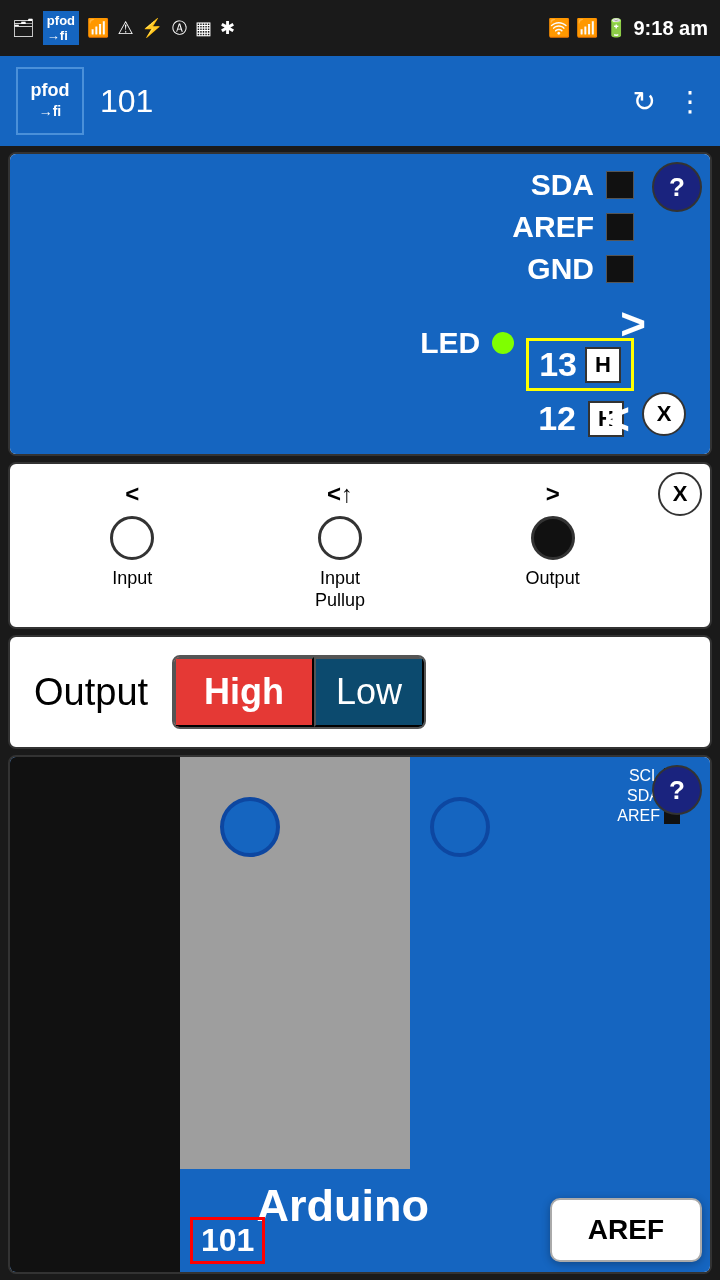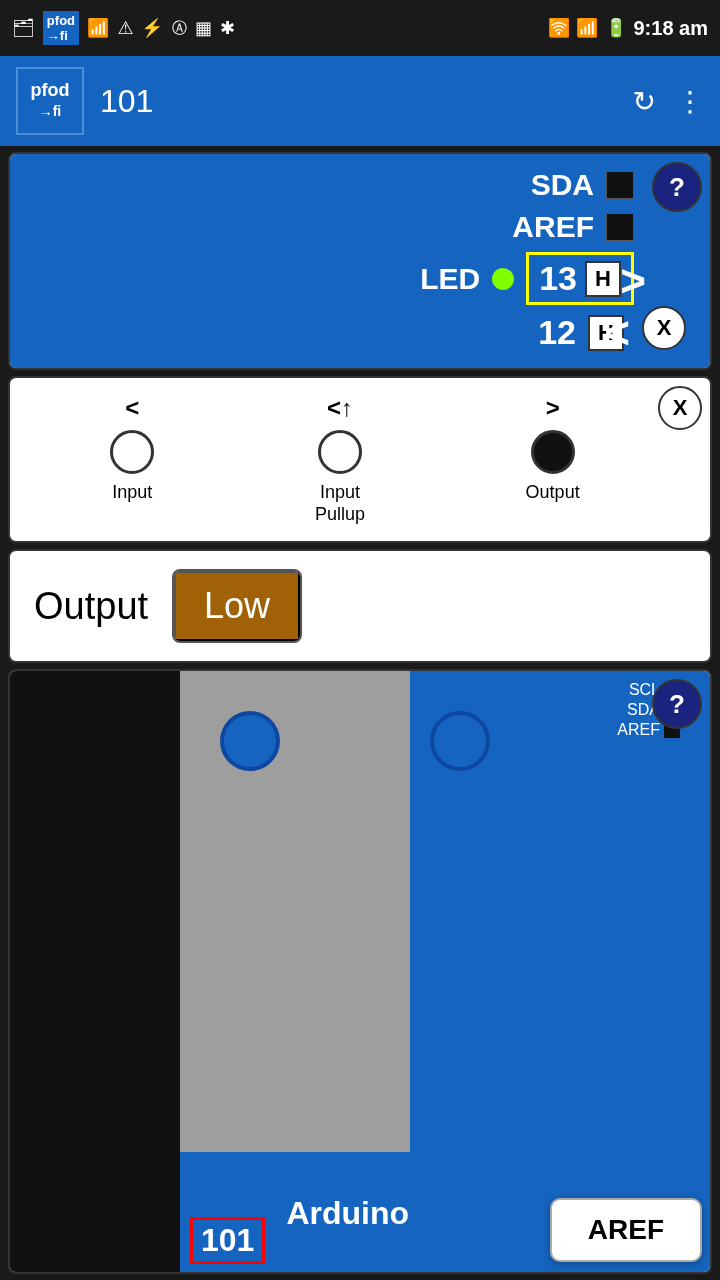--- a/index.html
+++ b/index.html
@@ -166,20 +166,21 @@
       background: #7fff00;
       border-radius: 50%;
       margin-right: 12px;
     }
     .pin-number-box {
       border: 3px solid #ffff00;
       padding: 4px 10px;
       display: flex;
       align-items: center;
       gap: 8px;
+      margin-top: 44px;
     }
     .pin-num {
       color: white;
       font-size: 34px;
       font-weight: bold;
     }
     .pin-h-badge {
       width: 36px;
       height: 36px;
       background: white;
@@ -314,25 +315,25 @@
     }
     .toggle-high {
       background: #e53935;
       color: white;
       font-size: 36px;
       font-weight: bold;
       padding: 12px 28px;
       cursor: pointer;
     }
     .toggle-low {
-      background: #a16207;
+      background: #0c4a6e;
       color: white;
       font-size: 36px;
       font-weight: normal;
-      padding: 12px 28px;
+      padding: 12px 20px;
       cursor: pointer;
     }
 
     
     .panel-arduino {
       background: white;
       border: 2px solid #333;
       border-radius: 8px;
       margin: 0 8px;
       overflow: hidden;
@@ -381,21 +382,21 @@
       left: 420px;
       top: 40px;
       width: 60px;
       height: 60px;
       border-radius: 50%;
       background: #1565c0;
       border: 4px solid #0d47a1;
     }
     .arduino-label {
       color: white;
-      font-size: 32px;
+      font-size: 45px;
       font-weight: bold;
       position: absolute;
       bottom: 40px;
       left: 50%;
       transform: translateX(-60%);
     }
     .arduino-id {
       color: white;
       font-size: 32px;
       font-weight: bold;
@@ -508,20 +509,24 @@
       <div class="pin-row">
         <span class="pin-label">SDA</span>
         <span class="pin-square"></span>
       </div>
 
       <div class="pin-row">
         <span class="pin-label">AREF</span>
         <span class="pin-square"></span>
       </div>
 
+      <div class="pin-row">
+        <span class="pin-label">GND</span>
+        <span class="pin-square"></span>
+      </div>
 
       <div class="pin-led-row">
         <span class="led-label">LED</span>
         <span class="led-dot"></span>
         <div class="pin-number-box">
           <span class="pin-num">13</span>
           <div class="pin-h-badge">H</div>
         </div>
         <span style="position:absolute;right:64px;top:50%;transform:translateY(-10%);color:white;font-size:44px;font-weight:bold;">&gt;</span>
       </div>
@@ -559,20 +564,21 @@
       </div>
     </div>
     <div class="panel-close-btn-top">
       <span>X</span>
     </div>
   </div>
 
   <div class="panel-output">
     <span class="output-label">Output</span>
     <div class="toggle-container">
+      <button class="toggle-high">High</button>
       <button class="toggle-low">Low</button>
     </div>
   </div>
 
   <div class="panel-arduino">
     <div class="arduino-board">
       <div class="arduino-black-rect"></div>
       <div class="arduino-gray-rect"></div>
       <div class="arduino-blue-dot-left"></div>
       <div class="arduino-blue-dot-right"></div>

